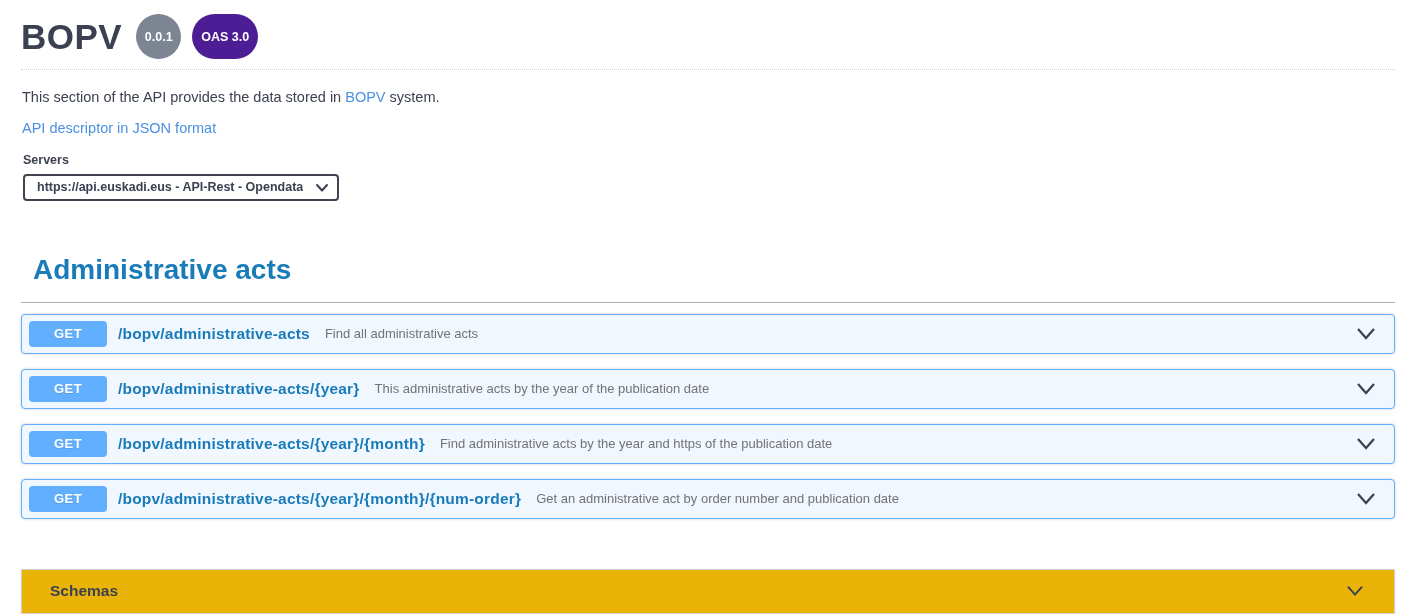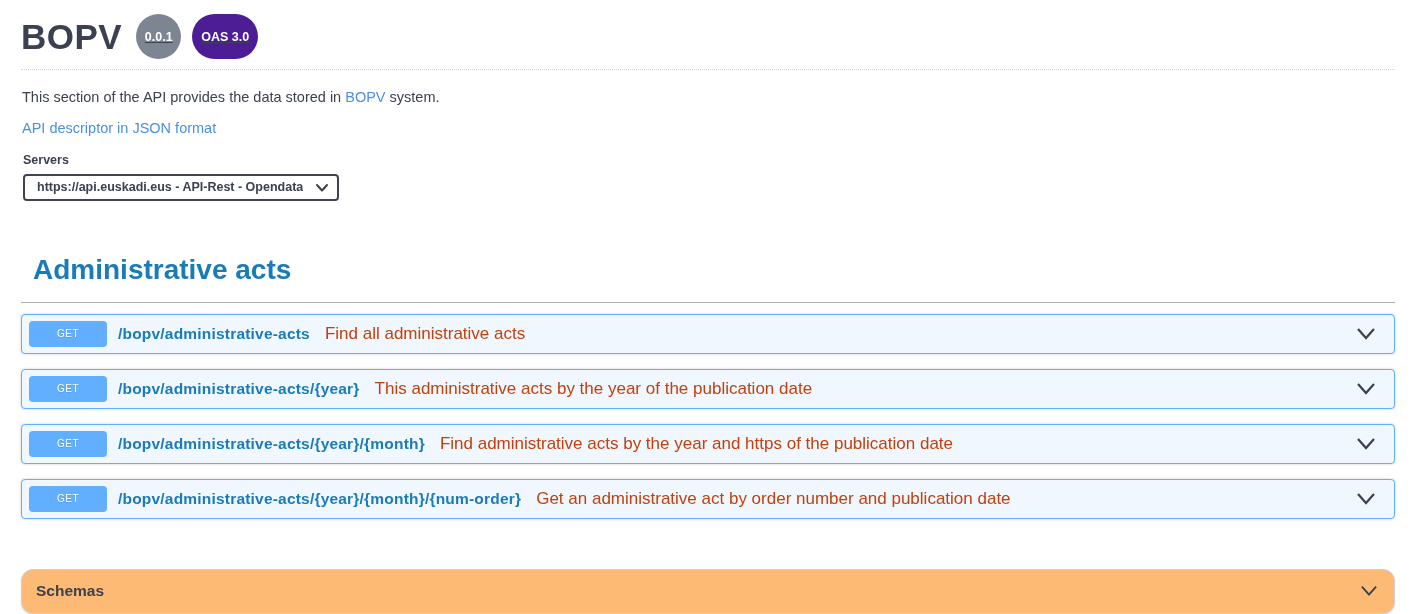--- a/index.html
+++ b/index.html
@@ -7,21 +7,21 @@
   body {
     width: 1416px; height: 614px; overflow: hidden;
     font-family: "Liberation Sans", sans-serif;
     color: #3b4151;
   }
   .wrapper { width: 1416px; padding: 14px 21px 0 21px; }
 
   
   .info-header { display: flex; align-items: center; }
   .api-title { margin: 0; display: flex; align-items: center; font-size: 35px; font-weight: bold; color: #3b4151; letter-spacing: 0.5px; }
-  .badges { display: flex; align-items: center; margin-left: 14px; gap: 11px; text-decoration: underline; }
+  .badges { display: flex; align-items: center; margin-left: 14px; gap: 11px; }
   .badge { color: #fff; font-weight: bold; font-size: 12.5px; display: inline-flex; align-items: center; justify-content: center; }
   .badge.version { background: #7d8492; width: 45px; height: 45px; border-radius: 50%; }
   .badge.oas { background: #4c1d95; height: 45px; min-width: 54px; padding: 0 9px; border-radius: 57px; }
   .dotted-divider { border: none; border-top: 1px dotted #d2d2d2; margin: 10px 0 0 0; }
 
   
   .description { margin: 20px 0 0 1px; font-size: 14.5px; line-height: 1.1; }
   a { color: #4a90e2; text-decoration: none; cursor: pointer; }
   .descriptor-link-row { margin: 14px 0 0 1px; font-size: 14.5px; }
 
@@ -51,35 +51,35 @@
     background: #f0f7fe;
     border: 1px solid #61affe; border-radius: 4px;
     box-shadow: 0 0 3px rgba(0,0,0,.19);
     padding: 0 16px 0 7px;
     cursor: pointer;
   }
   .method-badge {
     display: inline-flex; align-items: center; justify-content: center;
     width: 78px; height: 26px; flex: 0 0 78px;
     background: #61affe; border-radius: 4px;
-    color: #fff; font-size: 10px; font-weight: normal; letter-spacing: 0.5px;
+    color: #fff; font-size: 13px; font-weight: bold; letter-spacing: 0.5px;
     text-shadow: 0 1px 0 rgba(0,0,0,.1);
   }
   .op-path { margin-left: 11px; font-size: 15.5px; font-weight: bold; color: #1a7bb9; letter-spacing: 0.2px; white-space: nowrap; }
-  .op-summary { margin-left: 15px; font-size: 17px; color: #c2410c; white-space: nowrap; }
+  .op-summary { margin-left: 15px; font-size: 13px; color: #737373; white-space: nowrap; }
   .chevron { margin-left: auto; display: flex; align-items: center; }
 
   
   .schemas-bar {
     display: flex; align-items: center;
     height: 45px; margin-top: 50px;
-    background: #fdba74;
-    border: 1px solid #d0d0d0; border-radius: 12px;
+    background: #eab308;
+    border: 1px solid #d0d0d0; border-radius: 0;
     box-shadow: 0 1px 2px rgba(0,0,0,.12);
-    padding: 0 14px;
+    padding: 0 28px;
     cursor: pointer;
   }
   .schemas-title { font-size: 15.5px; font-weight: bold; color: #3b4151; }
 </style>
 </head>
 <body>
 
 <div class="wrapper">
 
   <div class="info-header">

